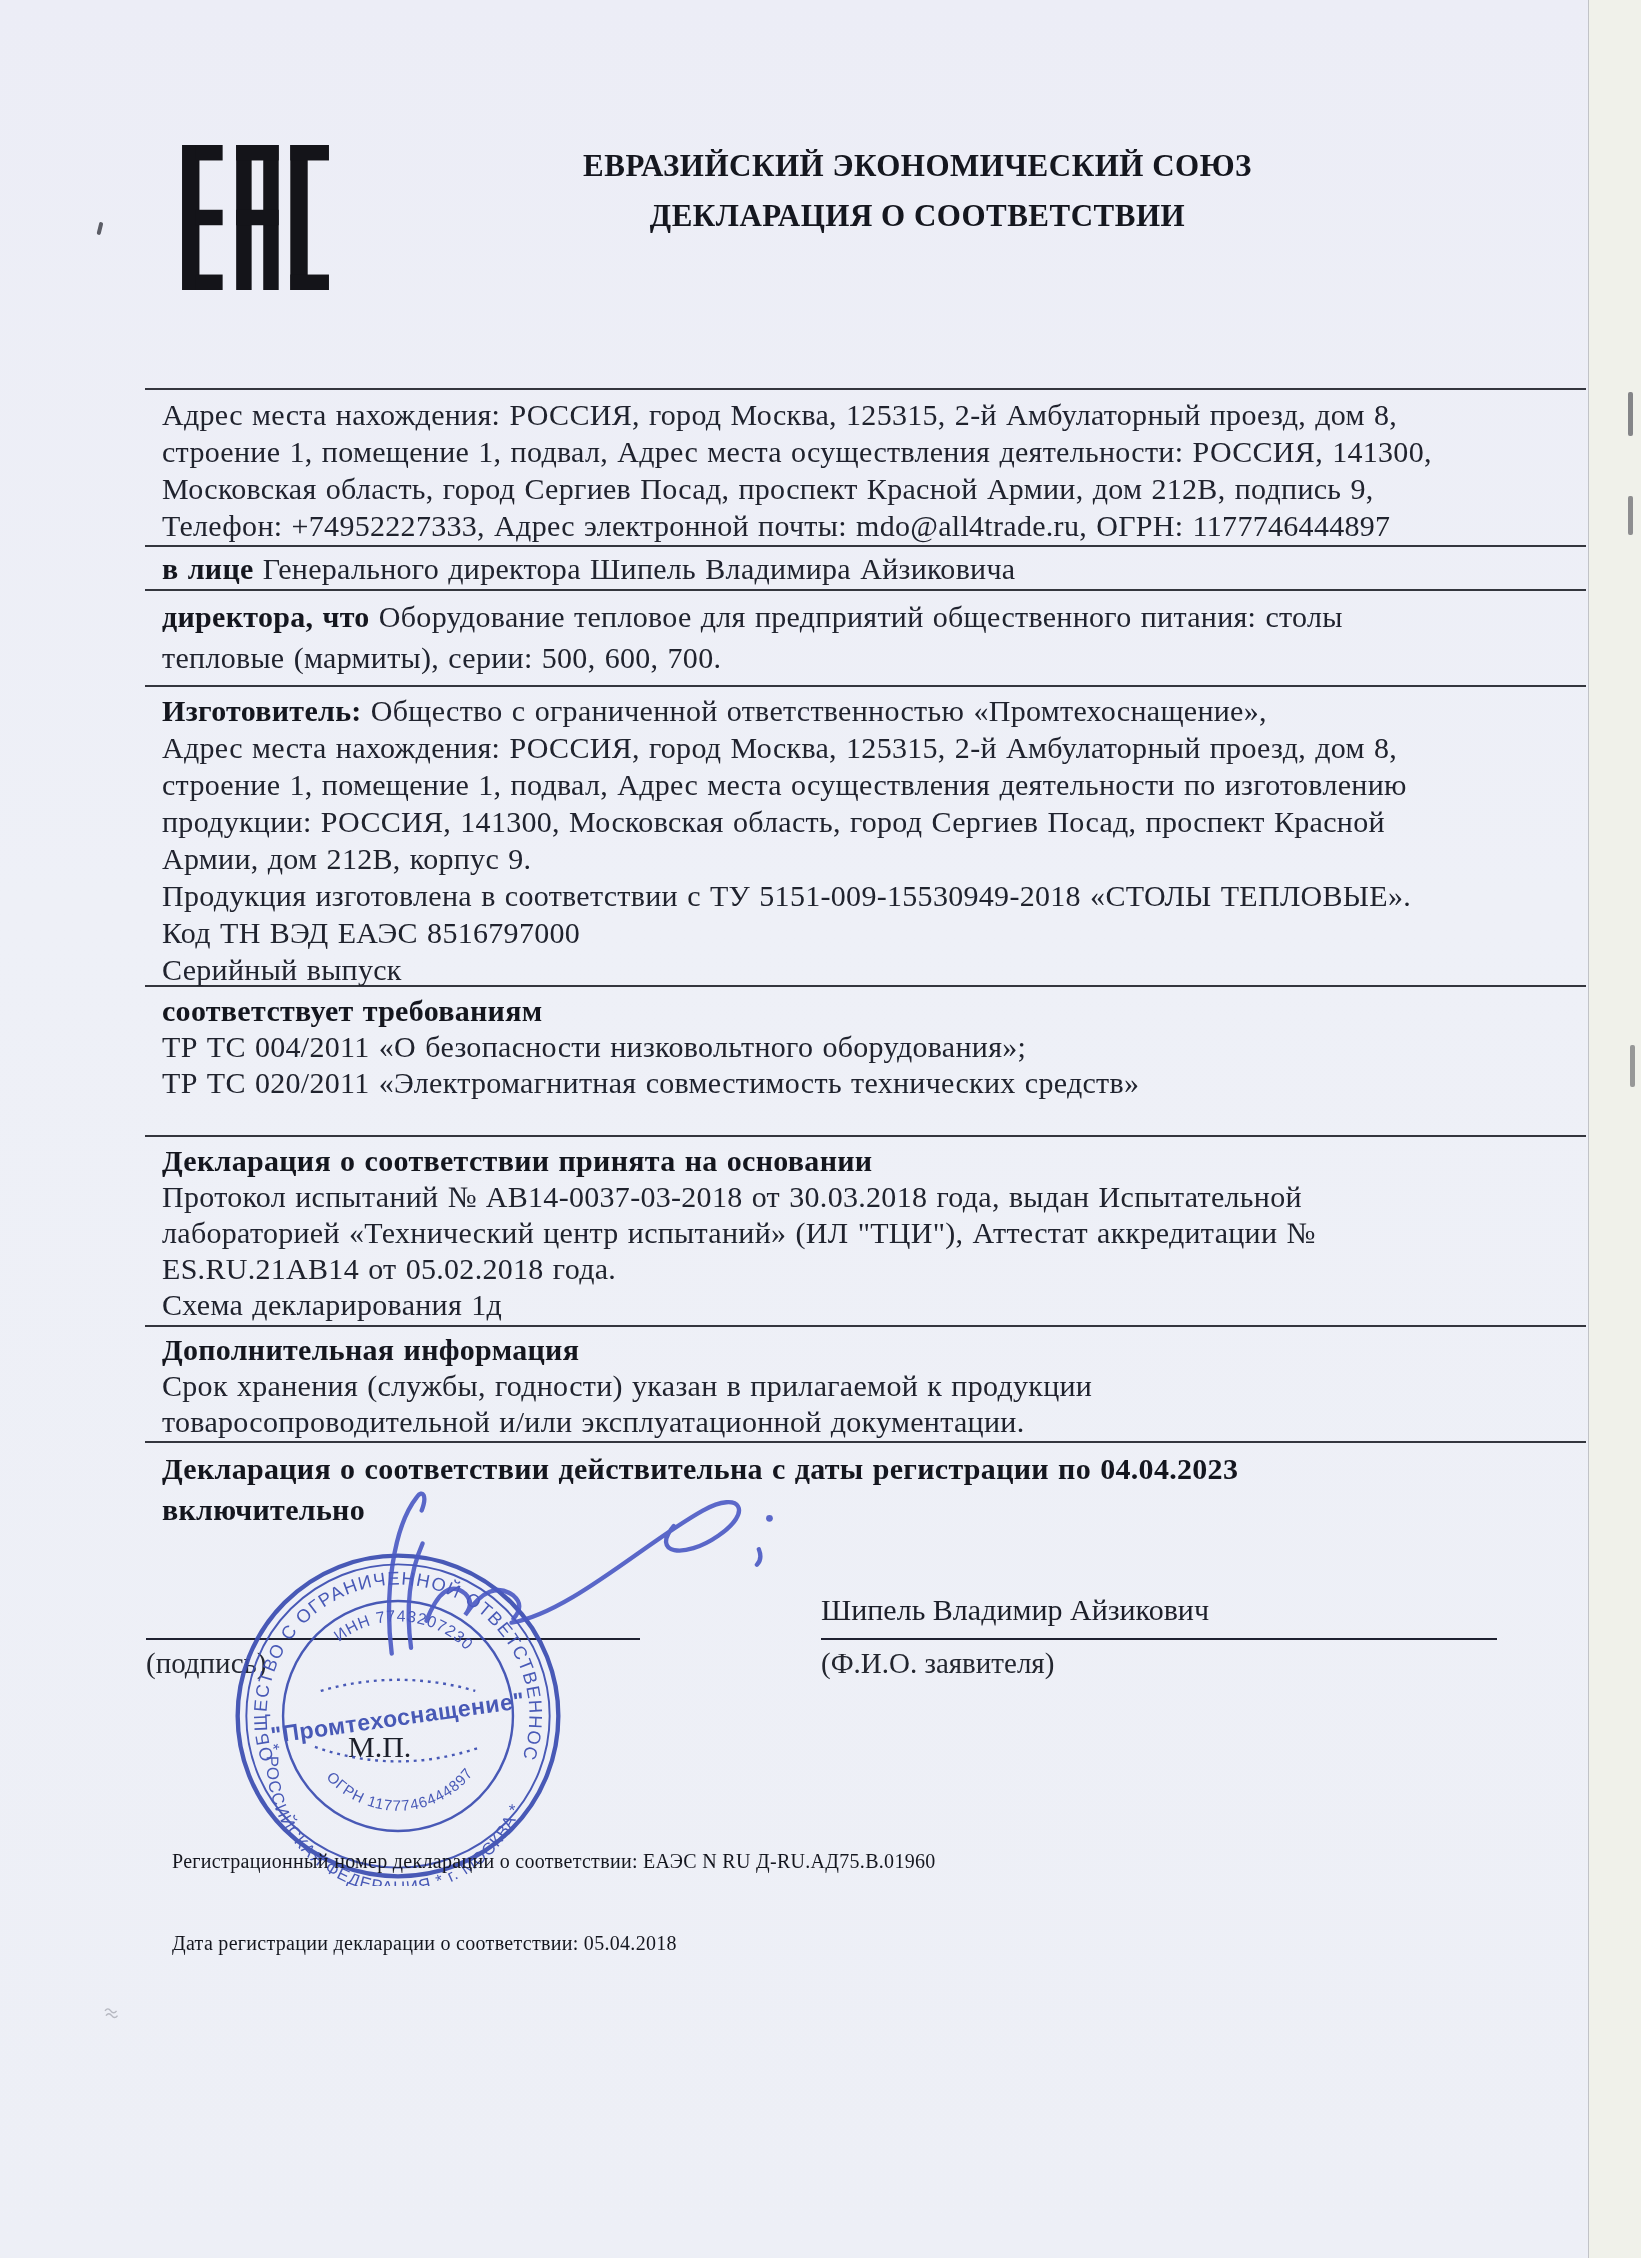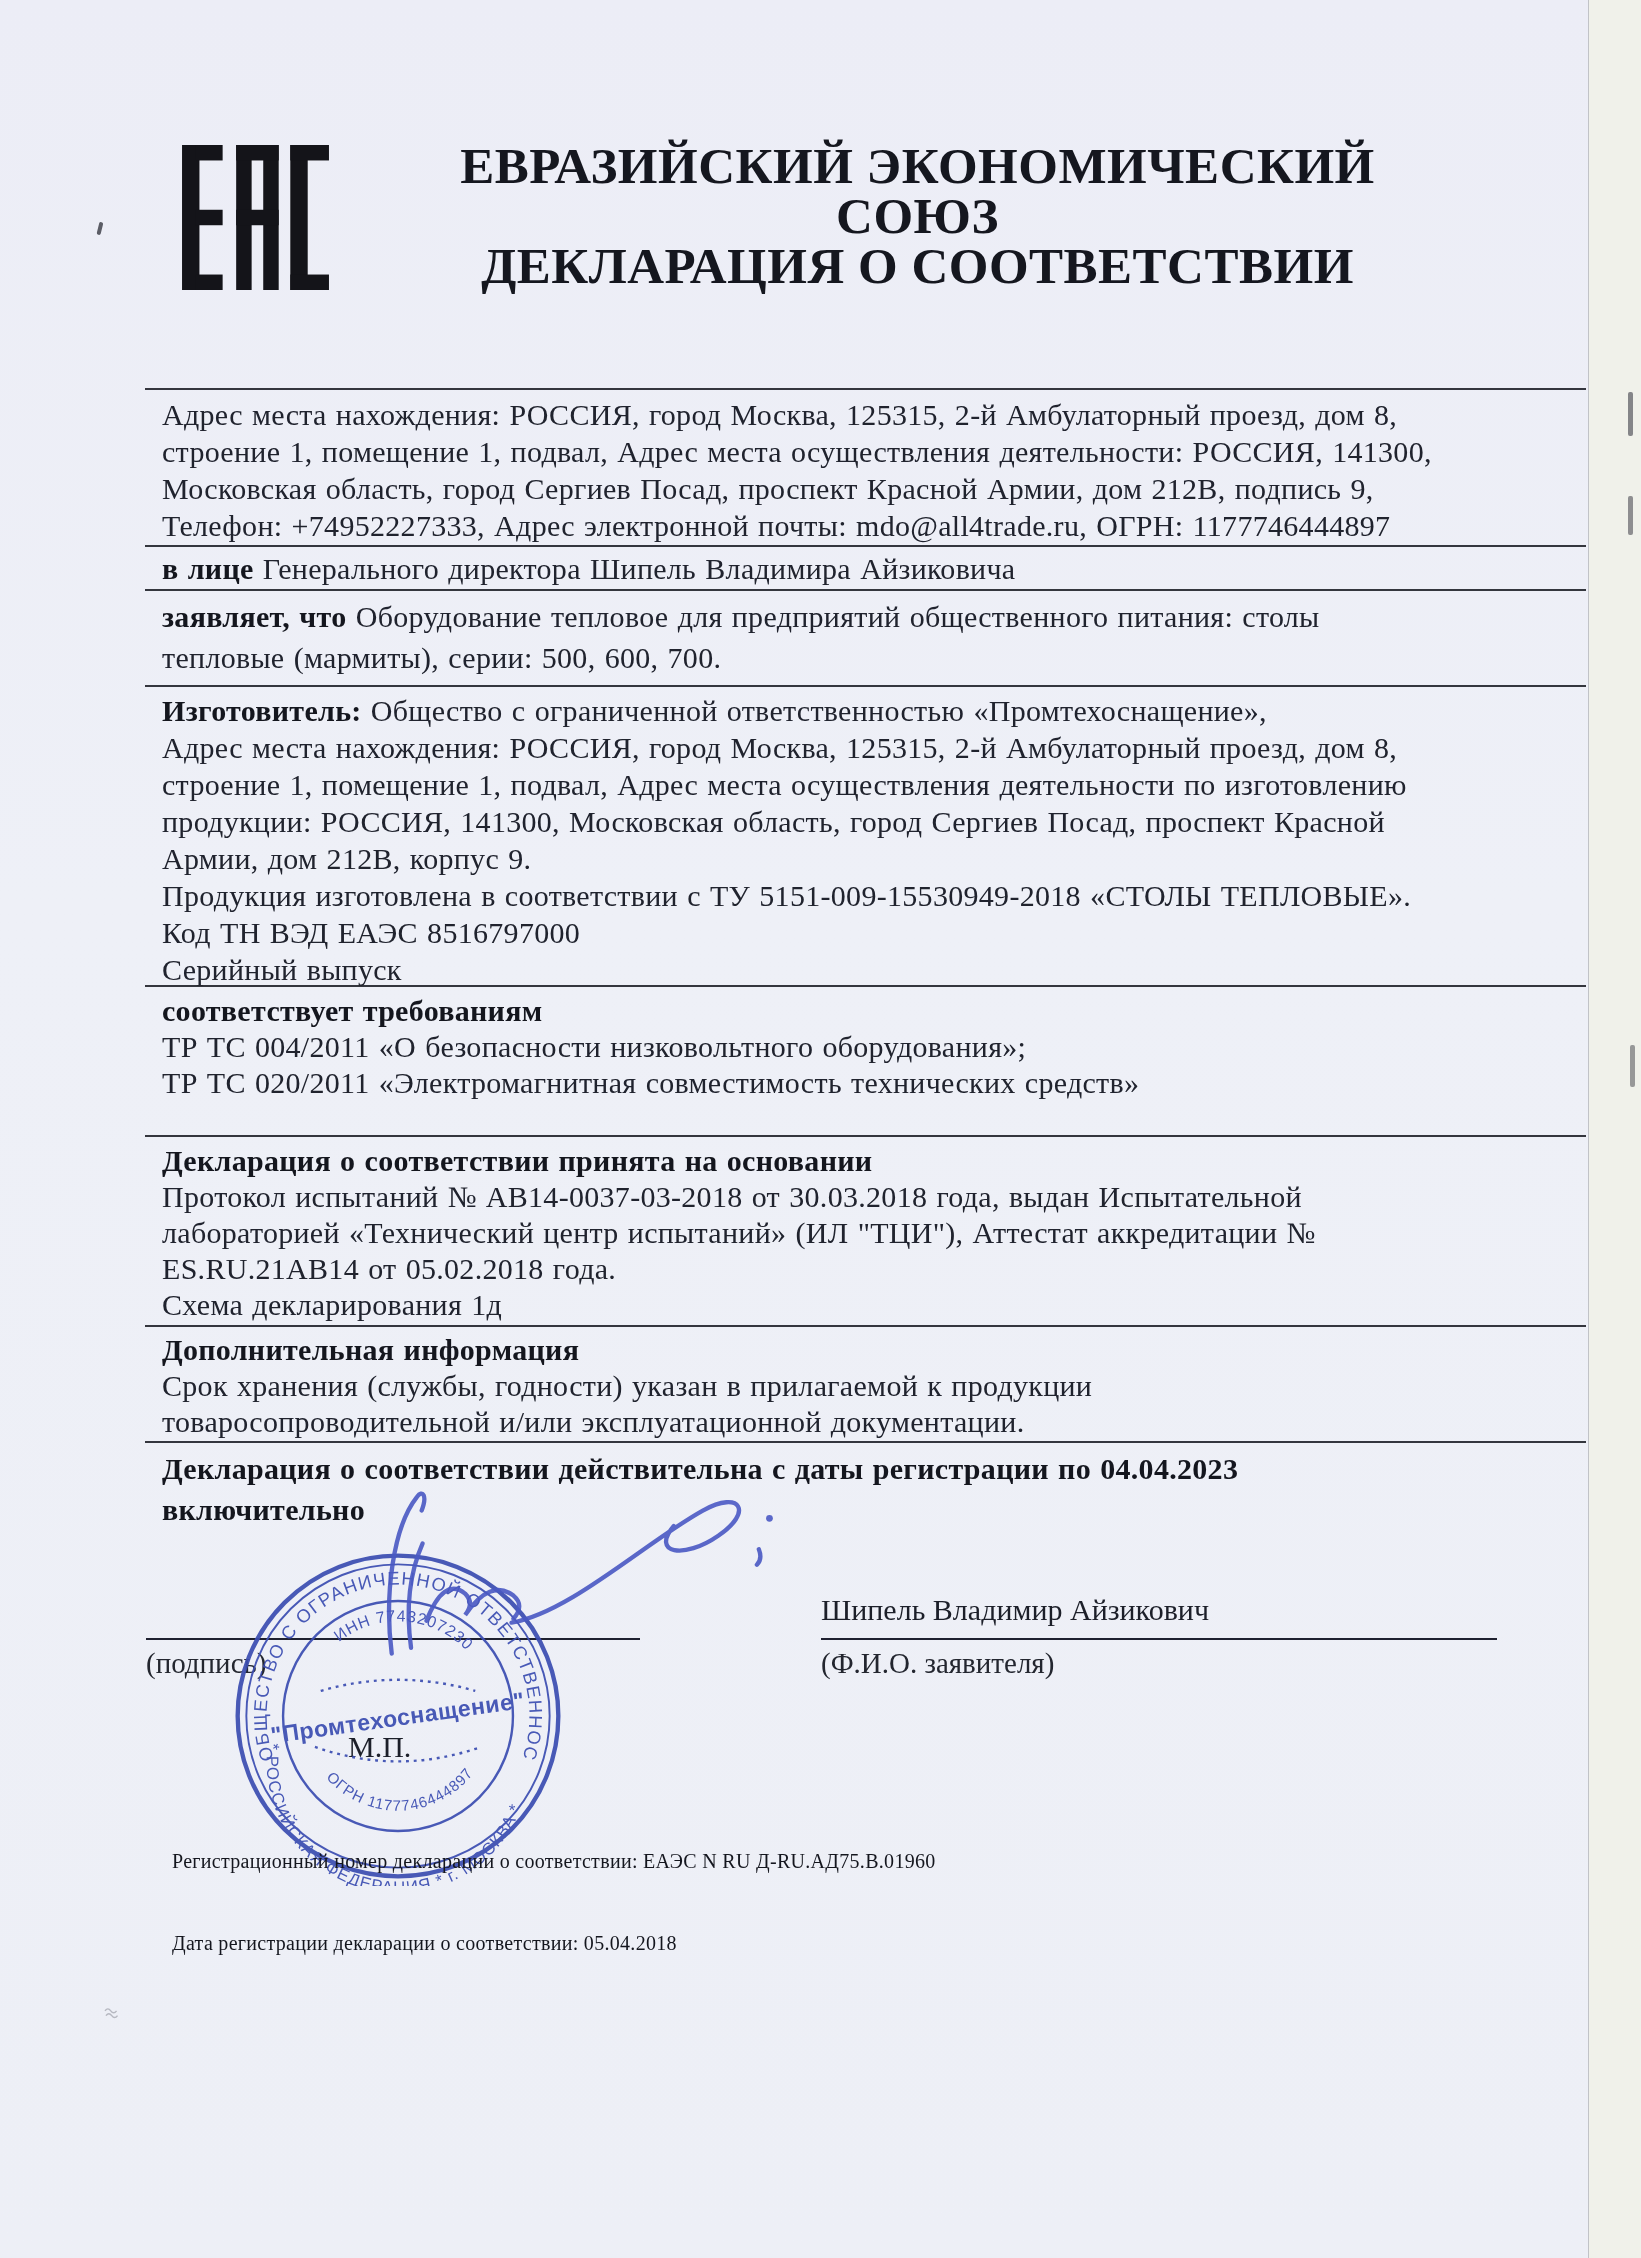--- a/index.html
+++ b/index.html
@@ -7,21 +7,21 @@
     position:relative; width:1641px; height:2258px; overflow:hidden;
     background:linear-gradient(180deg,#ecedf6 0%,#eef0f7 40%,#edeff6 100%);
     font-family:"Liberation Serif", serif; color:#20232e;
   }
   .paper-edge {
     position:absolute; top:0; right:0; width:52px; height:100%;
     background:#f0f1ea; border-left:1px solid rgba(105,110,135,.35);
   }
   .title {
     position:absolute; left:406px; top:141px; width:1023px; text-align:center;
-    font-weight:bold; font-size:51px; line-height:50px; letter-spacing:0.5px; color:#15171f;
+    font-weight:bold; font-size:31px; line-height:50px; letter-spacing:0.5px; color:#15171f;
   }
   .blk { position:absolute; left:162px; width:1429px; font-size:30px; line-height:37px; letter-spacing:0.3px; word-spacing:1.4px; }
   .blk b { font-weight:bold; color:#14161e; }
   .lh42 { line-height:41px; }
   .lh37 { line-height:36px; }
   .bold { font-weight:bold; color:#14161e; }
   .rule { position:absolute; left:145px; width:1441px; height:1.9px; background:#24262e; opacity:.92; }
   .sigline { position:absolute; height:1.9px; background:#1f2130; }
   .caption { position:absolute; font-size:29px; text-align:left; color:#23262f; }
   .name-over { position:absolute; font-size:30px; color:#1c1f29; }
@@ -80,21 +80,21 @@
   <div class="rule" style="top:545px"></div>
 
   <div class="blk" style="top:550px">
     <b>в лице</b>
     <span>Генерального директора Шипель Владимира Айзиковича</span>
   </div>
   <div class="rule" style="top:589px"></div>
 
   <div class="blk lh42" style="top:596px">
     <div class="ln">
-      <b>заявляет, что</b>
+      <b>директора, что</b>
       <span>Оборудование тепловое для предприятий общественного питания: столы</span>
     </div>
     <div class="ln">тепловые (мармиты), серии: 500, 600, 700.</div>
   </div>
   <div class="rule" style="top:685px"></div>
 
   <div class="blk" style="top:692px">
     <div class="ln">
       <b>Изготовитель:</b>
       <span>Общество с ограниченной ответственностью «Промтехоснащение»,</span>

